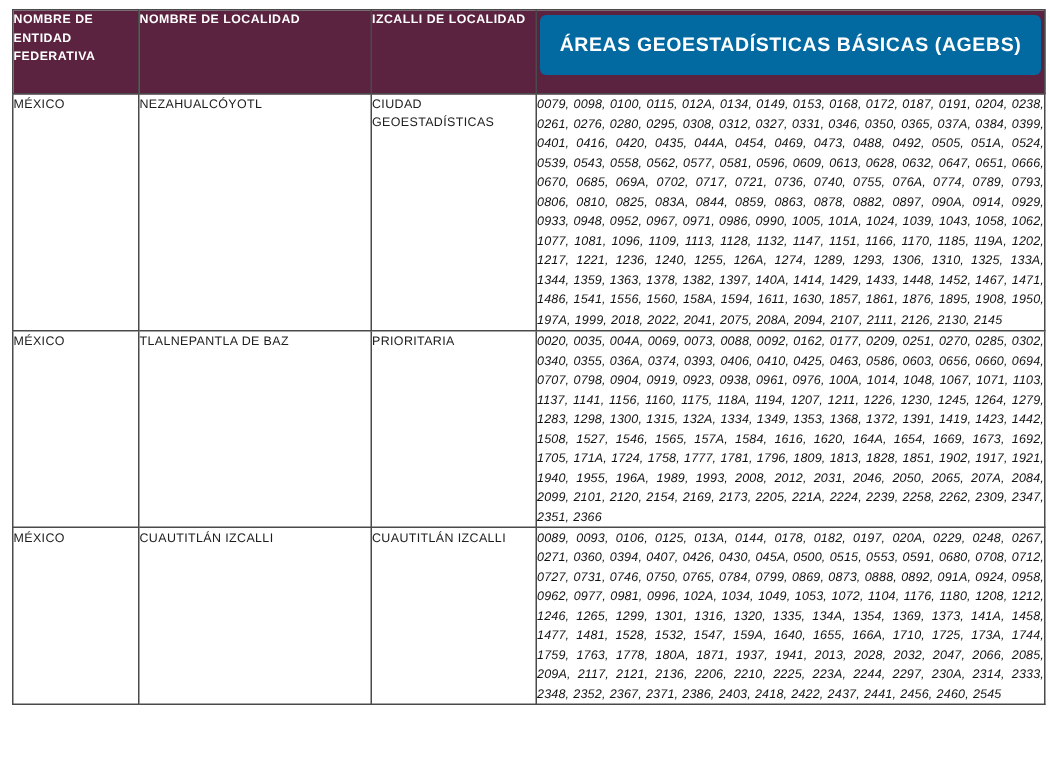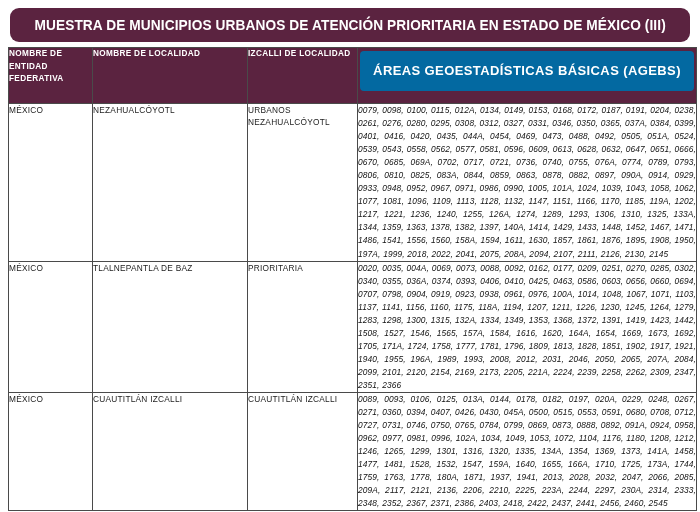--- a/index.html
+++ b/index.html
@@ -115,23 +115,20 @@
   col.c-entidad   { width: 84px; }
   col.c-municipio { width: 155px; }
   col.c-localidad { width: 110px; }
   col.c-ageb      { width: 339px; }
 </style>
 </head>
 <body>
 
 <div id="page-root">
 
-  <div class="title-banner">
-    <div class="title-banner-text">MUESTRA DE MUNICIPIOS URBANOS DE ATENCIÓN PRIORITARIA EN ESTADO DE MÉXICO (III)</div>
-  </div>
 
   <table class="main-table">
     <colgroup>
       <col class="c-entidad">
       <col class="c-municipio">
       <col class="c-localidad">
       <col class="c-ageb">
     </colgroup>
     <thead>
       <tr>
@@ -140,21 +137,21 @@
         <th class="head-cell">IZCALLI DE LOCALIDAD</th>
         <th class="head-cell ageb-head">
           <div class="ageb-head-inner">ÁREAS GEOESTADÍSTICAS BÁSICAS (AGEBS)</div>
         </th>
       </tr>
     </thead>
     <tbody>
       <tr>
         <td class="text-cell">MÉXICO</td>
         <td class="text-cell">NEZAHUALCÓYOTL</td>
-        <td class="text-cell">URBANOS NEZAHUALCÓYOTL</td>
+        <td class="text-cell">CIUDAD GEOESTADÍSTICAS</td>
         <td class="ageb-cell">0079, 0098, 0100, 0115, 012A, 0134, 0149, 0153, 0168, 0172, 0187, 0191, 0204, 0238, 0261, 0276, 0280, 0295, 0308, 0312, 0327, 0331, 0346, 0350, 0365, 037A, 0384, 0399, 0401, 0416, 0420, 0435, 044A, 0454, 0469, 0473, 0488, 0492, 0505, 051A, 0524, 0539, 0543, 0558, 0562, 0577, 0581, 0596, 0609, 0613, 0628, 0632, 0647, 0651, 0666, 0670, 0685, 069A, 0702, 0717, 0721, 0736, 0740, 0755, 076A, 0774, 0789, 0793, 0806, 0810, 0825, 083A, 0844, 0859, 0863, 0878, 0882, 0897, 090A, 0914, 0929, 0933, 0948, 0952, 0967, 0971, 0986, 0990, 1005, 101A, 1024, 1039, 1043, 1058, 1062, 1077, 1081, 1096, 1109, 1113, 1128, 1132, 1147, 1151, 1166, 1170, 1185, 119A, 1202, 1217, 1221, 1236, 1240, 1255, 126A, 1274, 1289, 1293, 1306, 1310, 1325, 133A, 1344, 1359, 1363, 1378, 1382, 1397, 140A, 1414, 1429, 1433, 1448, 1452, 1467, 1471, 1486, 1541, 1556, 1560, 158A, 1594, 1611, 1630, 1857, 1861, 1876, 1895, 1908, 1950, 197A, 1999, 2018, 2022, 2041, 2075, 208A, 2094, 2107, 2111, 2126, 2130, 2145</td>
       </tr>
       <tr>
         <td class="text-cell">MÉXICO</td>
         <td class="text-cell">TLALNEPANTLA DE BAZ</td>
         <td class="text-cell">PRIORITARIA</td>
         <td class="ageb-cell">0020, 0035, 004A, 0069, 0073, 0088, 0092, 0162, 0177, 0209, 0251, 0270, 0285, 0302, 0340, 0355, 036A, 0374, 0393, 0406, 0410, 0425, 0463, 0586, 0603, 0656, 0660, 0694, 0707, 0798, 0904, 0919, 0923, 0938, 0961, 0976, 100A, 1014, 1048, 1067, 1071, 1103, 1137, 1141, 1156, 1160, 1175, 118A, 1194, 1207, 1211, 1226, 1230, 1245, 1264, 1279, 1283, 1298, 1300, 1315, 132A, 1334, 1349, 1353, 1368, 1372, 1391, 1419, 1423, 1442, 1508, 1527, 1546, 1565, 157A, 1584, 1616, 1620, 164A, 1654, 1669, 1673, 1692, 1705, 171A, 1724, 1758, 1777, 1781, 1796, 1809, 1813, 1828, 1851, 1902, 1917, 1921, 1940, 1955, 196A, 1989, 1993, 2008, 2012, 2031, 2046, 2050, 2065, 207A, 2084, 2099, 2101, 2120, 2154, 2169, 2173, 2205, 221A, 2224, 2239, 2258, 2262, 2309, 2347, 2351, 2366</td>
       </tr>
       <tr>
         <td class="text-cell">MÉXICO</td>

